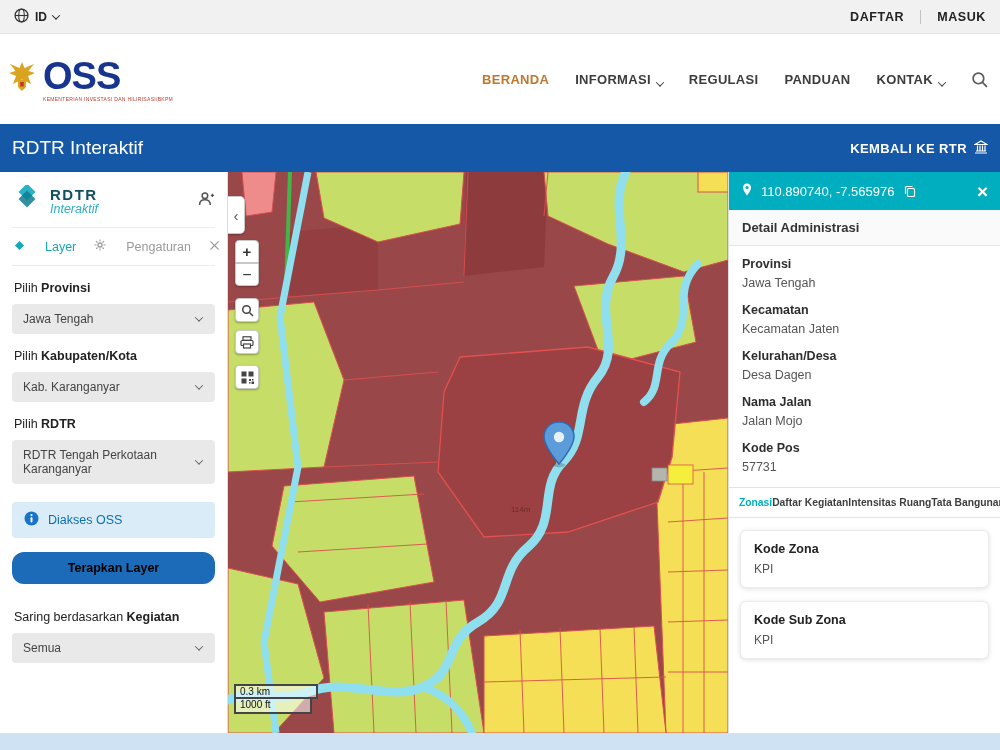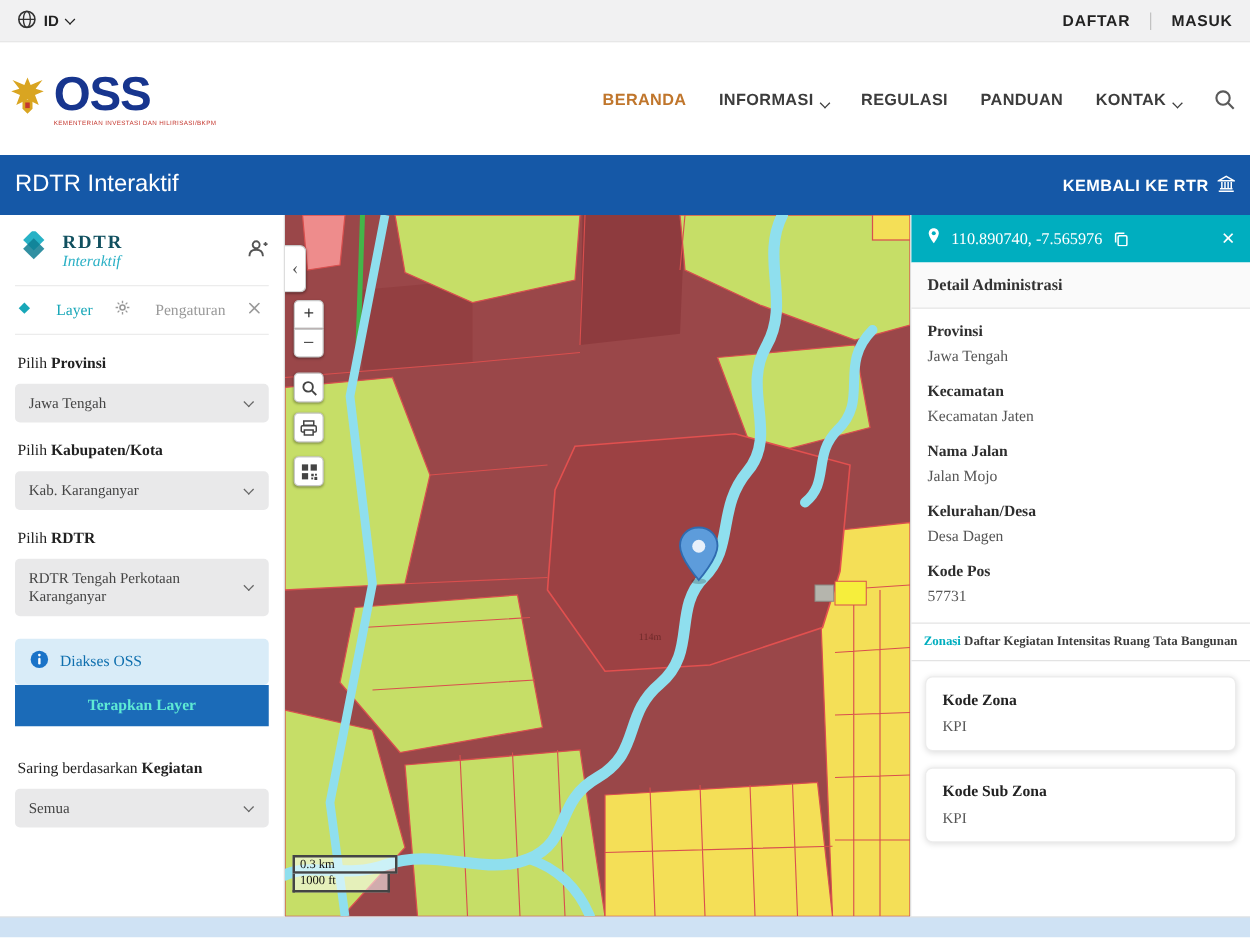--- a/index.html
+++ b/index.html
@@ -23,36 +23,36 @@
   .nav-item { display:flex; align-items:flex-end; gap:6px; cursor:pointer; }
   .nav-item.active { color:#c0762c; }
   .chev { display:inline-block; width:6px; height:6px; border-right:1.8px solid currentColor; border-bottom:1.8px solid currentColor; transform:rotate(45deg) translate(-1px,-1px); }
 
   
   .titlebar { height:48px; background:#1558a7; color:#fff; display:flex; align-items:center; justify-content:space-between; padding:0 12px; }
   .titlebar .ttl { font-size:19px; font-weight:500; }
   .back-btn { display:flex; align-items:center; gap:7px; font-size:13px; font-weight:bold; letter-spacing:.4px; cursor:pointer; }
 
   
-  .main { display:flex; height:561px;font-family:Liberation Serif, serif; }
+  .main { display:flex; height:561px; }
 
   
   .sidebar { width:228px; border-right:1px solid #ddd; padding:0 12px; background:#fff; overflow:hidden; }
   .brand-row { display:flex; align-items:center; justify-content:space-between; padding:13px 0 11px; border-bottom:1px solid #ececec; }
   .brand { display:flex; align-items:center; gap:8px; }
   .brand-text .t { font-size:15px; font-weight:bold; color:#11505f; letter-spacing:1.5px; }
   .brand-text .b { font-size:12.5px; color:#2ab0c5; margin-top:-1px; font-style:italic; }
   .tabs-row { display:flex; gap:18px; padding:11px 2px; border-bottom:1px solid #ececec; font-size:12.5px; color:#9a9a9a; align-items:center; }
   .tab { display:flex; gap:20px; align-items:center; cursor:pointer; }
   .tab.active { color:#18a7b8; }
   .field-label { font-size:12.5px; color:#222; margin:15px 2px 9px; }
   .dropdown { background:#e9e9ea; border-radius:4px; padding:8px 11px; font-size:12px; color:#444; display:flex; justify-content:space-between; align-items:center; gap:8px; cursor:pointer; min-height:30px; }
   .dropdown .chev { flex:none; color:#666; margin-right:2px; }
   .info-btn { margin-top:18px; background:#d9ecf8; border-radius:4px; padding:9px 12px; display:flex; gap:9px; align-items:center; font-size:12.5px; color:#0f6fae; cursor:pointer; }
-  .apply-btn { background:#1b6bb8; color:#5eead4; border:none; border-radius:0; width:100%; padding:9px 0; text-align:center; font-size:12.5px; font-weight:bold; cursor:pointer; font-family:inherit; }
+  .apply-btn { margin-top:14px; background:#1b6bb8; color:#000000; border:none; border-radius:12px; width:100%; padding:9px 0; text-align:center; font-size:12.5px; font-weight:bold; cursor:pointer; font-family:inherit; }
   .filter-label { margin-top:26px; }
 
   
   .map-wrap { width:500px; position:relative; background:#9a4749; overflow:hidden; }
   .map-svg { position:absolute; left:0; top:0; width:500px; height:561px; }
   .map-ctrl { position:absolute; background:#fff; border:1px solid #c9c9c9; color:#333; display:flex; align-items:center; justify-content:center; cursor:pointer; box-shadow:0 1px 2px rgba(0,0,0,.3); z-index:3; }
   .ctrl-collapse { left:0; top:24px; width:17px; height:38px; border-left:none; border-radius:0 5px 5px 0; font-size:15px; color:#555; }
   .ctrl-zoomin { left:7px; top:68px; width:24px; height:23px; border-radius:4px 4px 0 0; font-size:15px; font-weight:bold; }
   .ctrl-zoomout { left:7px; top:91px; width:24px; height:23px; border-radius:0 0 4px 4px; font-size:16px; }
   .ctrl-search { left:7px; top:126px; width:24px; height:24px; border-radius:4px; }
@@ -352,26 +352,26 @@
     <div class="pfields">
       <div class="pfield">
         <div class="lbl">Provinsi</div>
         <div class="val">Jawa Tengah</div>
       </div>
       <div class="pfield">
         <div class="lbl">Kecamatan</div>
         <div class="val">Kecamatan Jaten</div>
       </div>
       <div class="pfield">
+        <div class="lbl">Kelurahan/Desa</div>
+        <div class="val">Desa Dagen</div>
+      </div>
+      <div class="pfield">
         <div class="lbl">Nama Jalan</div>
         <div class="val">Jalan Mojo</div>
-      </div>
-      <div class="pfield">
-        <div class="lbl">Kelurahan/Desa</div>
-        <div class="val">Desa Dagen</div>
       </div>
       <div class="pfield">
         <div class="lbl">Kode Pos</div>
         <div class="val">57731</div>
       </div>
     </div>
 
     <div class="ptabs">
       <span class="ptab active">Zonasi</span>
       <span class="ptab">Daftar Kegiatan</span>

